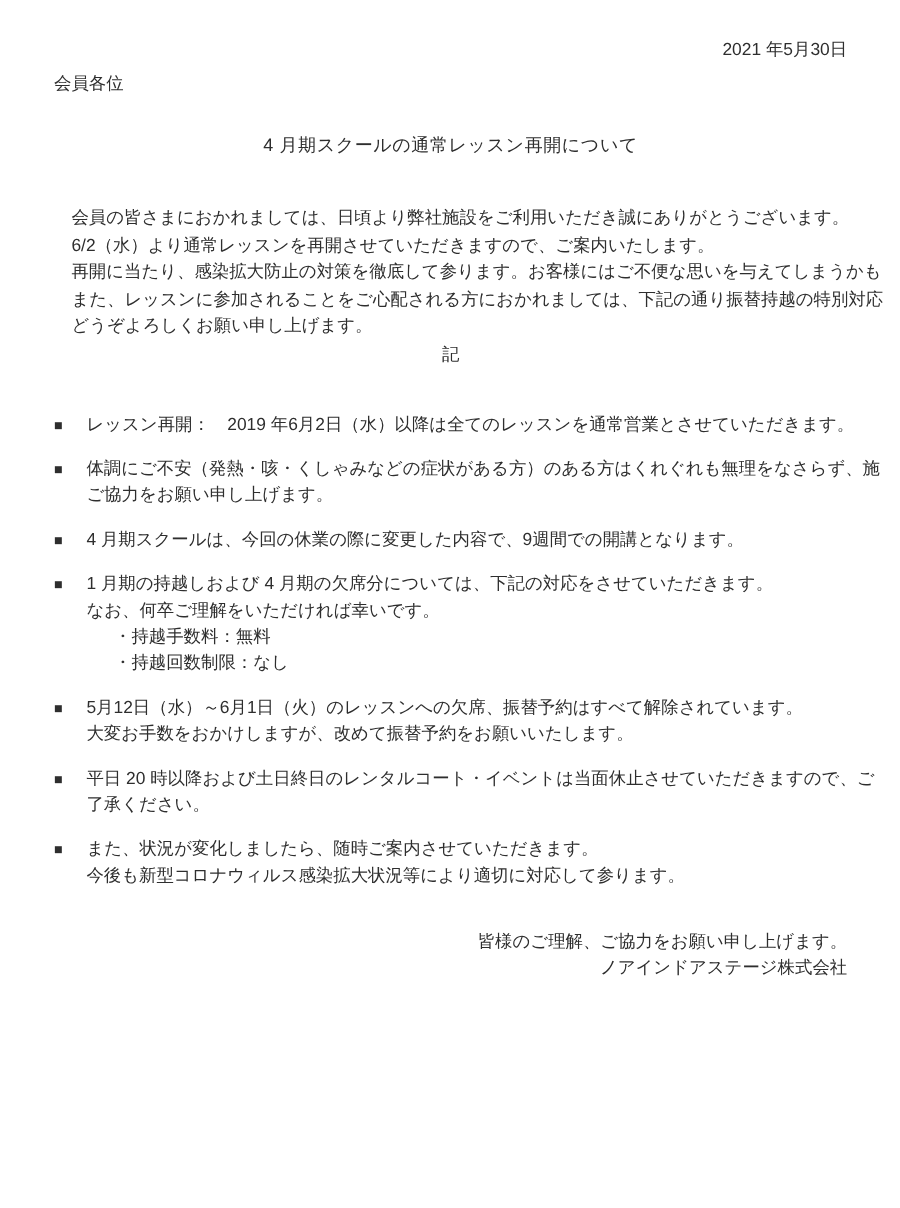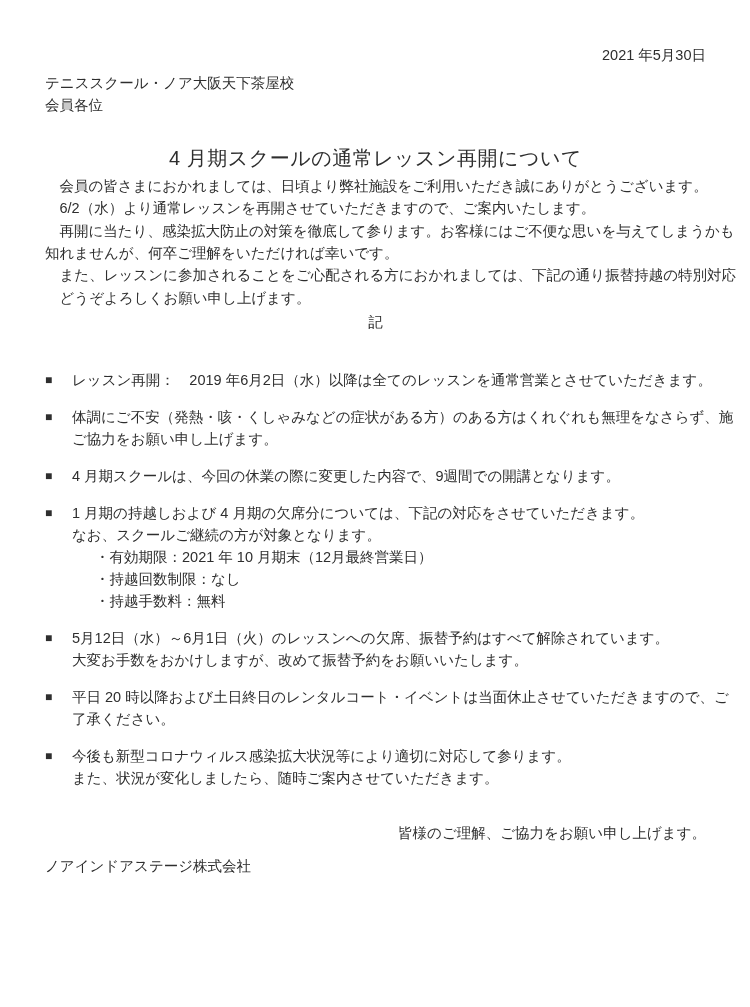--- a/index.html
+++ b/index.html
@@ -11,40 +11,40 @@
     position: relative;
     width: 750px;
     height: 1007px;
     margin: 0 auto;
     background: #ffffff;
     color: #2e2e2e;
     font-family: "Liberation Sans", "DejaVu Sans", sans-serif;
     font-size: 14.5px;
     overflow: hidden;
     box-sizing: border-box;
-    padding: 44px 44px 0 45px;
+    padding: 31px 44px 0 45px;
   }
   .date-line {
     text-align: right;
     line-height: 22px;
   }
   .sender-block {
     margin-top: 6px;
     line-height: 22px;
   }
   .doc-title {
     text-align: center;
-    font-size: 20px;
+    font-size: 15px;
     font-weight: 500;
     margin-top: 26px;
     line-height: 30px;
     letter-spacing: 0.5px;
   }
   .intro-block {
-    margin-top: 2px;
+    margin-top: 34px;
   }
   .text-line {
     line-height: 22.4px;
     white-space: nowrap;
   }
   .record-marker {
     text-align: center;
     margin-top: 2px;
     line-height: 22px;
   }
@@ -73,44 +73,41 @@
     line-height: 22px;
     padding-left: 23px;
     white-space: nowrap;
   }
   .closing-line {
     margin-top: 33px;
     line-height: 22px;
     text-align: right;
   }
   .company-line {
-    text-align: left;
-    margin-top: 11px;
+    text-align: right;
     line-height: 22px;
   }
 </style>
 </head>
 <body>
 
 <div class="page">
 
   <div class="date-line">2021 年5月30日</div>
 
   <div class="sender-block">
-    <div class="text-line">テニススクール・ノア大阪天下茶屋校</div>
     <div class="text-line">会員各位</div>
   </div>
 
   <div class="doc-title">4 月期スクールの通常レッスン再開について</div>
 
   <div class="intro-block">
       <div class="text-line">　会員の皆さまにおかれましては、日頃より弊社施設をご利用いただき誠にありがとうございます。</div>
       <div class="text-line">　6/2（水）より通常レッスンを再開させていただきますので、ご案内いたします。</div>
       <div class="text-line">　再開に当たり、感染拡大防止の対策を徹底して参ります。お客様にはご不便な思いを与えてしまうかも</div>
-      <div class="text-line">知れませんが、何卒ご理解をいただければ幸いです。</div>
       <div class="text-line">　また、レッスンに参加されることをご心配される方におかれましては、下記の通り振替持越の特別対応</div>
       <div class="text-line">　どうぞよろしくお願い申し上げます。</div>
     </div>
 
   <div class="record-marker">記</div>
 
   <div class="notice-list">
       <div class="notice-item">
         <span class="bullet">■</span>
         <div class="item-body">
@@ -127,45 +124,44 @@
       <div class="notice-item">
         <span class="bullet">■</span>
         <div class="item-body">
           <div class="text-line">4 月期スクールは、今回の休業の際に変更した内容で、9週間での開講となります。</div>
         </div>
       </div>
       <div class="notice-item">
         <span class="bullet">■</span>
         <div class="item-body">
           <div class="text-line">1 月期の持越しおよび 4 月期の欠席分については、下記の対応をさせていただきます。</div>
-          <div class="text-line">なお、スクールご継続の方が対象となります。</div>
-          <div class="sub-line">・有効期限：2021 年 10 月期末（12月最終営業日）</div>
+          <div class="text-line">なお、何卒ご理解をいただければ幸いです。</div>
+          <div class="sub-line">・持越手数料：無料</div>
           <div class="sub-line">・持越回数制限：なし</div>
-          <div class="sub-line">・持越手数料：無料</div>
         </div>
       </div>
       <div class="notice-item">
         <span class="bullet">■</span>
         <div class="item-body">
           <div class="text-line">5月12日（水）～6月1日（火）のレッスンへの欠席、振替予約はすべて解除されています。</div>
           <div class="text-line">大変お手数をおかけしますが、改めて振替予約をお願いいたします。</div>
         </div>
       </div>
       <div class="notice-item">
         <span class="bullet">■</span>
         <div class="item-body">
           <div class="text-line">平日 20 時以降および土日終日のレンタルコート・イベントは当面休止させていただきますので、ご</div>
           <div class="text-line">了承ください。</div>
         </div>
       </div>
       <div class="notice-item">
         <span class="bullet">■</span>
         <div class="item-body">
+          <div class="text-line">また、状況が変化しましたら、随時ご案内させていただきます。</div>
           <div class="text-line">今後も新型コロナウィルス感染拡大状況等により適切に対応して参ります。</div>
-          <div class="text-line">また、状況が変化しましたら、随時ご案内させていただきます。</div>
         </div>
       </div>
     </div>
 
   <div class="closing-line">皆様のご理解、ご協力をお願い申し上げます。</div>
 
   <div class="company-line">ノアインドアステージ株式会社</div>
 
 </div>
 

